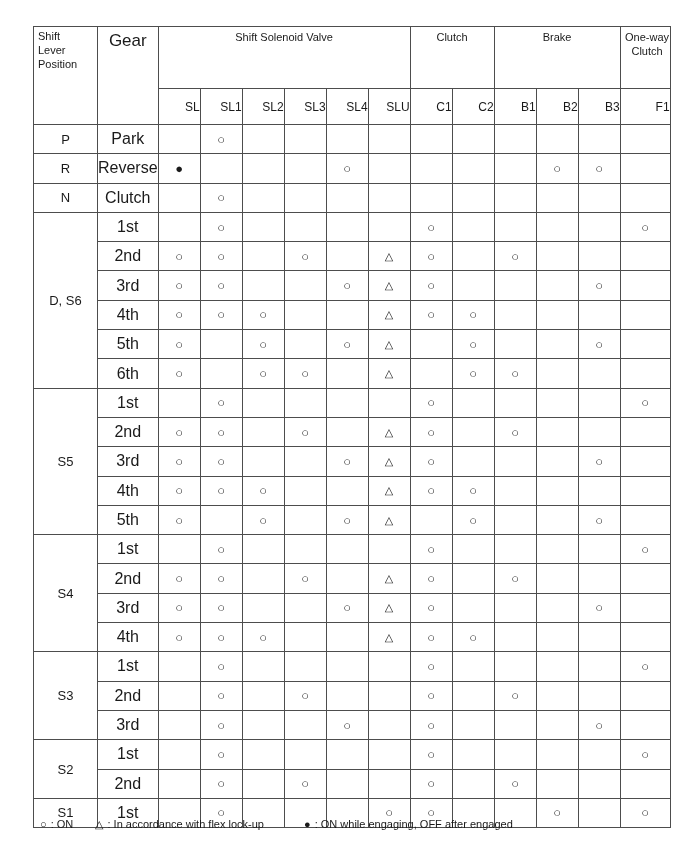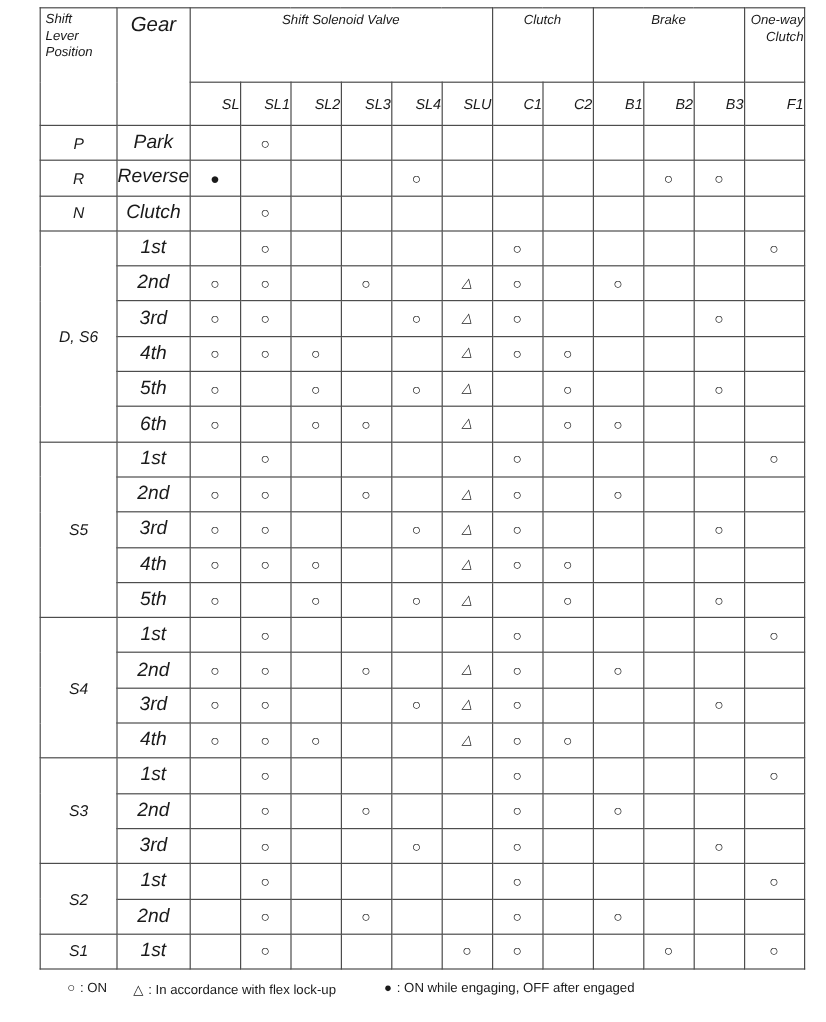--- a/index.html
+++ b/index.html
@@ -1,44 +1,44 @@
 <!DOCTYPE html>
 <html><head>
 <meta charset="utf-8">
 <style>
   html,body { margin:0; padding:0; }
   body {
     width:688px; height:852px; background:#ffffff; position:relative;
     font-family:"Liberation Sans", sans-serif; color:#1a1a1a;
     -webkit-font-smoothing:antialiased;
   }
-  .table-wrap { position:absolute; left:33px; top:6px;font-style:italic; }
+  .table-wrap { position:absolute; left:33px; top:26px; }
   table { border-collapse:collapse; table-layout:fixed; }
   td, th { border:1px solid #4d4d4d; padding:0; overflow:hidden; }
   th { font-weight:normal; }
 
   
   tr.hdr-groups { height:62px; }
   tr.hdr-sub    { height:36px; }
   .h-pos   { text-align:left; vertical-align:top; padding:3px 2px 0 4px; white-space:pre-line; font-size:11px; line-height:1.25; }
   .h-gear  { text-align:center; vertical-align:top; padding-top:4px; font-size:17px; }
   .h-group { vertical-align:top; padding-top:4px; font-size:11px; }
-  .h-oneway{ text-align:right; padding-left:4px; white-space:pre-line; line-height:1.25; }
+  .h-oneway{ text-align:center; padding-left:4px; white-space:pre-line; line-height:1.25; }
   .sub     { text-align:right; vertical-align:middle; font-size:12px; }
 
   
   tbody tr { height:29.3px; }
   .pos  { text-align:center; vertical-align:middle; font-size:13px; }
   .gear { text-align:center; vertical-align:middle; font-size:16px; }
   .sym  { text-align:center; vertical-align:middle; font-size:13px; line-height:1; }
   .tri  { font-size:11px; }
 
   
   .legend { position:absolute; top:818px; left:0; width:688px; height:20px; font-size:11px; }
-  .legend-item { position:absolute; top:0; white-space:nowrap;margin-left:16px; }
+  .legend-item { position:absolute; top:0; white-space:nowrap; }
   .lsym { margin-right:4px; }
 </style>
 </head>
 <body>
 
 <div class="table-wrap">
   <table>
     <colgroup>
       <col style="width:64px">
       <col style="width:51px">

